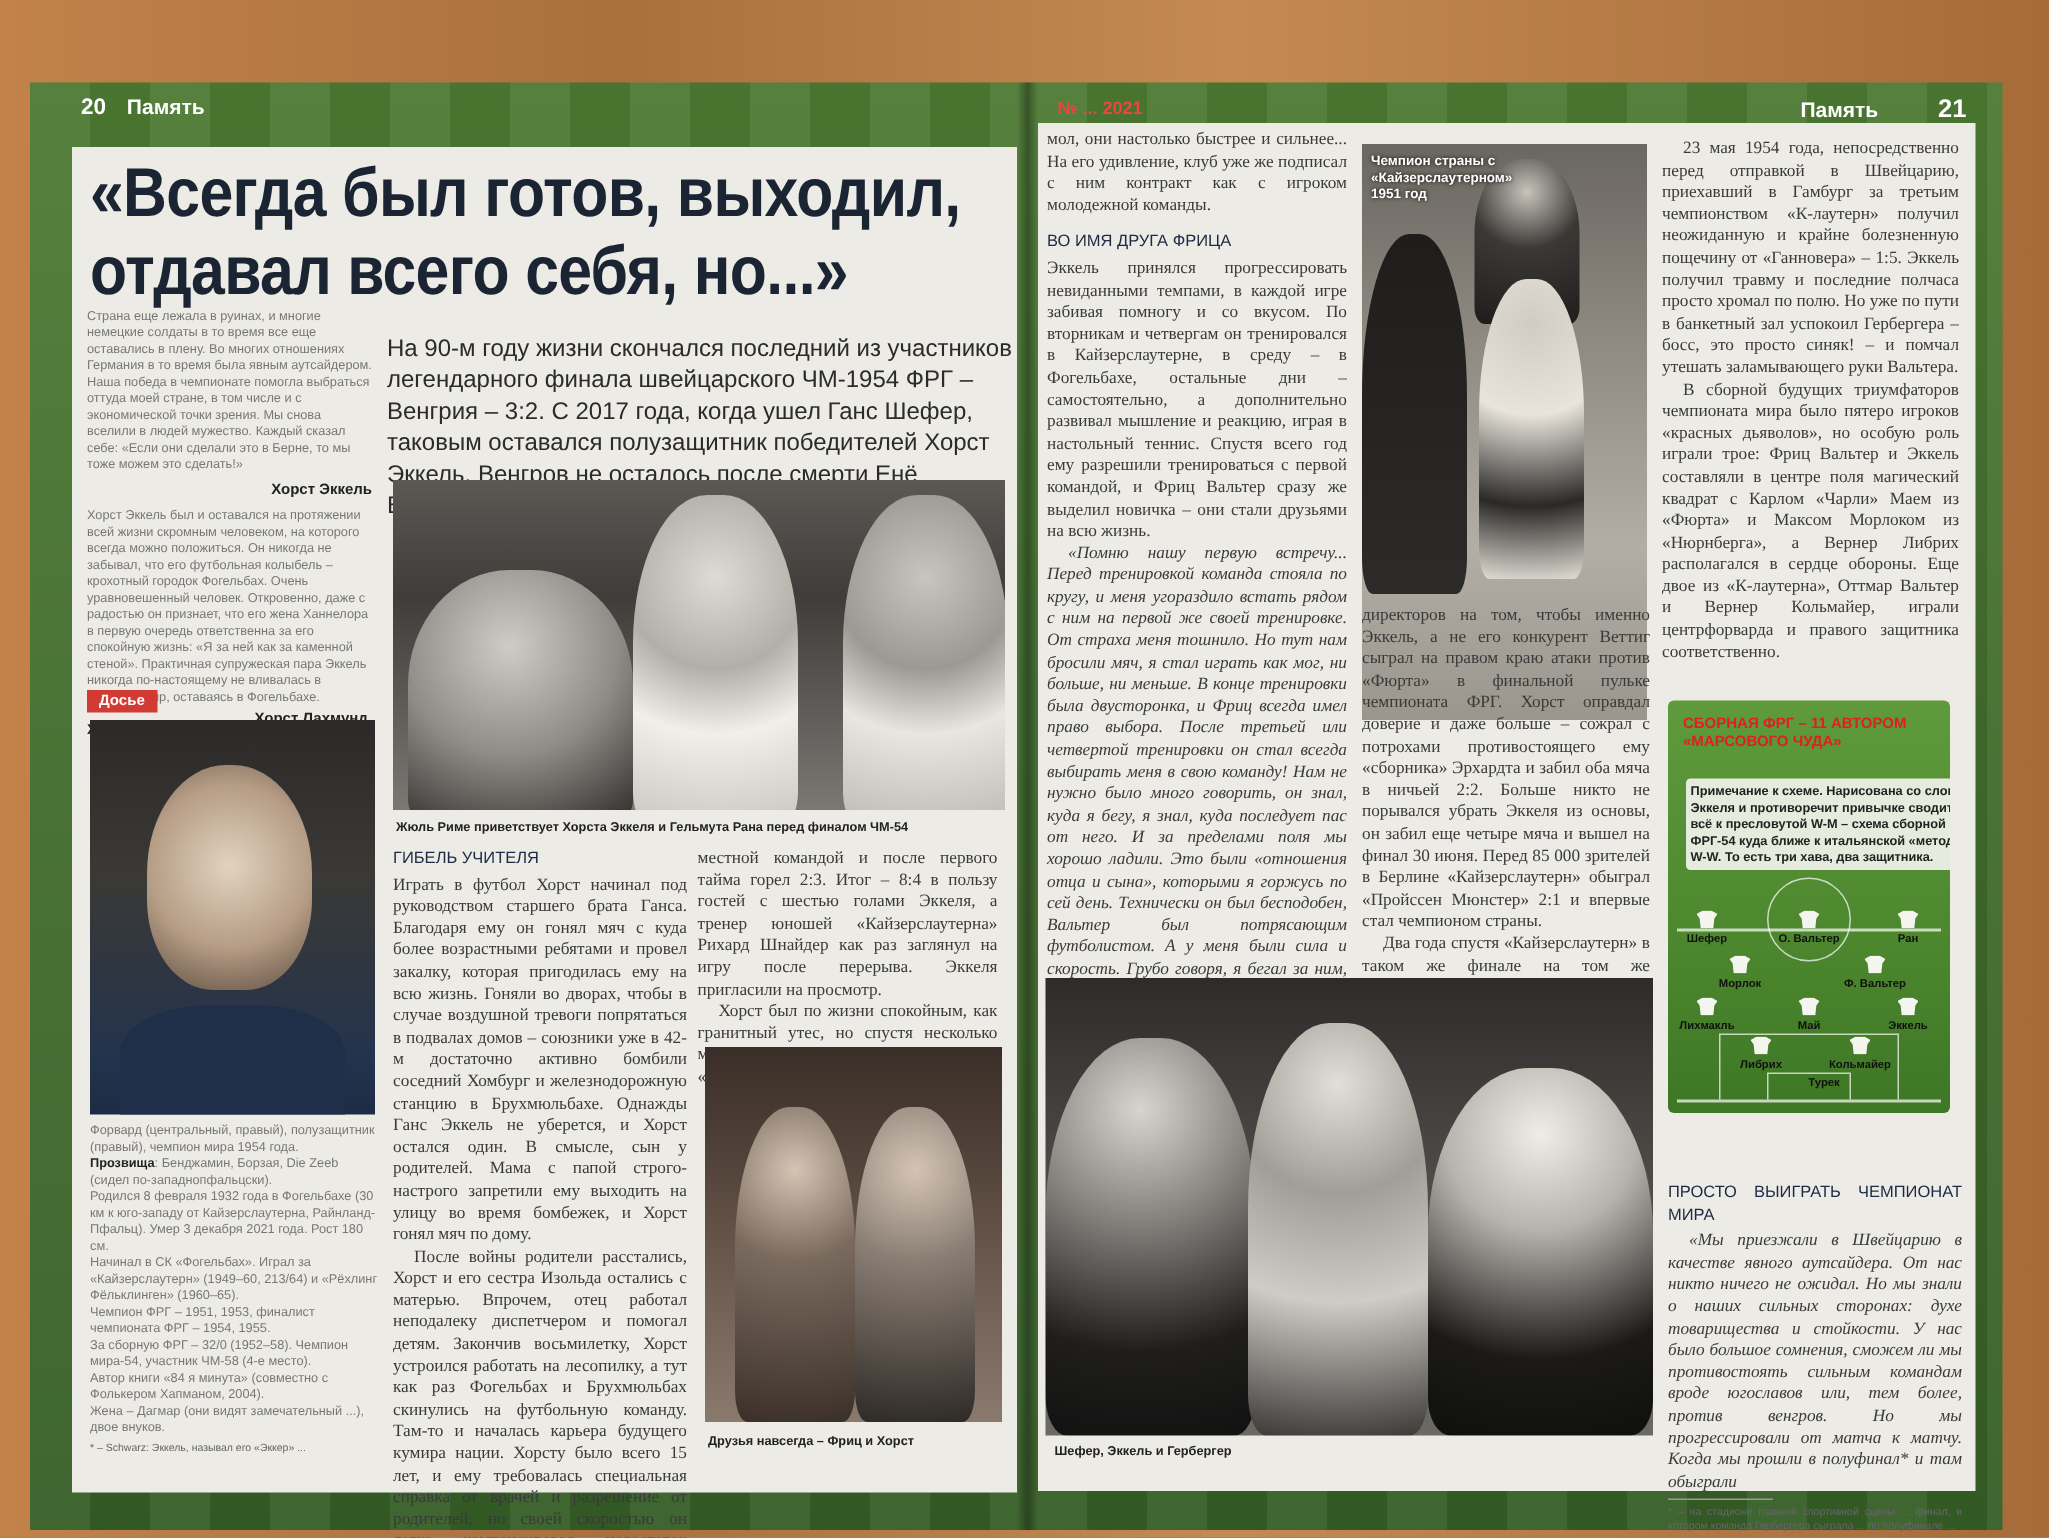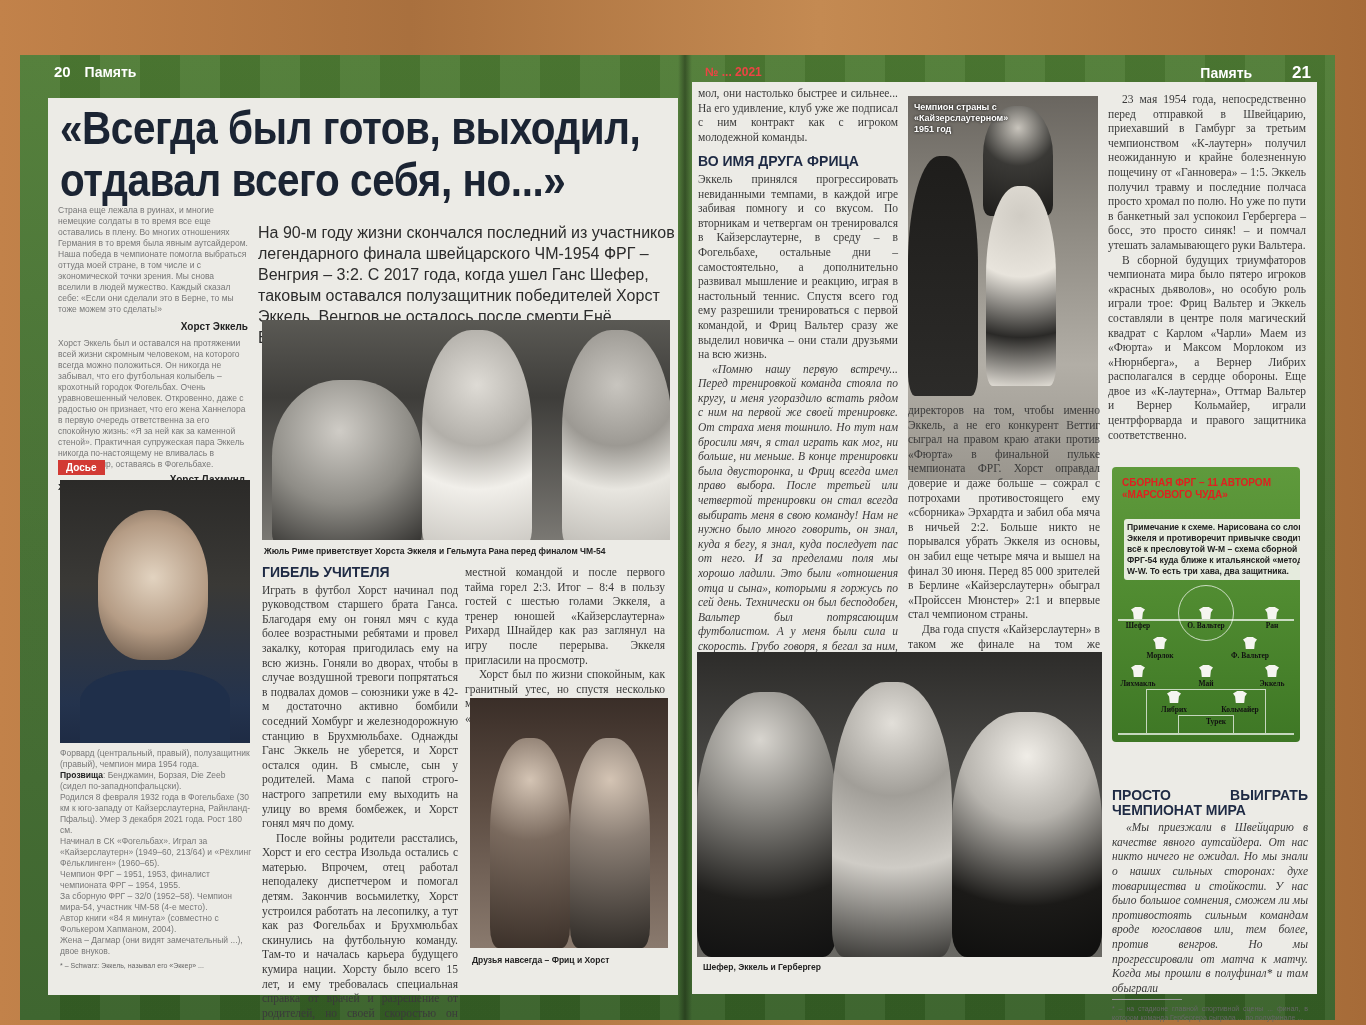--- a/index.html
+++ b/index.html
@@ -49,21 +49,21 @@
     font-family: "Liberation Sans", sans-serif; font-size: 8.5px; line-height: 11px; color: #777;
   }
   .body-text {
     font-family: "Liberation Serif", serif; font-size: 11.5px; line-height: 14.6px; color: #3a3a3a;
     text-align: justify;
   }
   .body-text p { text-indent: 14px; }
   .body-text p.noindent { text-indent: 0; }
   .italic { font-style: italic; }
   .sec-head {
-    font-family: "Liberation Sans", sans-serif; font-weight: bold; font-size: 14px;
+    font-family: "Liberation Sans", sans-serif; font-weight: normal; font-size: 11px;
     color: #1e2a44; text-transform: uppercase; margin-bottom: 3px;
   }
   .sig {
     font-family: "Liberation Sans", sans-serif; font-weight: bold; font-size: 10px; color: #222; text-align: right;
   }
   .sig-sub { font-family: "Liberation Sans", sans-serif; font-size: 9px; color: #444; text-align: right; }
   .badge {
     display: inline-block; background: #d23a34; color: #fff;
     font-family: "Liberation Sans", sans-serif; font-weight: bold; font-size: 10px; padding: 2px 8px;
   }
@@ -100,21 +100,21 @@
     font-family: "Liberation Sans", sans-serif; font-weight: bold; font-size: 8.5px; line-height: 11px; color: #222;
     padding: 3px; border-radius: 3px;
   }
   .pitch-line { position: absolute; border: 1px solid rgba(255,255,255,0.7); }
   .player { position: absolute; width: 64px; text-align: center; }
   .shirt {
     width: 14px; height: 12px; margin: 0 auto 2px; background: #f5f5f0;
     clip-path: polygon(0 20%, 30% 0, 70% 0, 100% 20%, 85% 45%, 80% 100%, 20% 100%, 15% 45%);
   }
   .pname {
-    font-family: Liberation Serif, serif; font-size: 7.5px; color: #111; font-weight: bold;
+    font-family: Liberation Sans, sans-serif; font-size: 7.5px; color: #111; font-weight: bold;
   }
   .foot {
     font-family: "Liberation Sans", sans-serif; font-size: 7px; line-height: 9px; color: #666;
   }
 </style>
 </head>
 <body>
 
 <div class="table-wood"></div>
 

